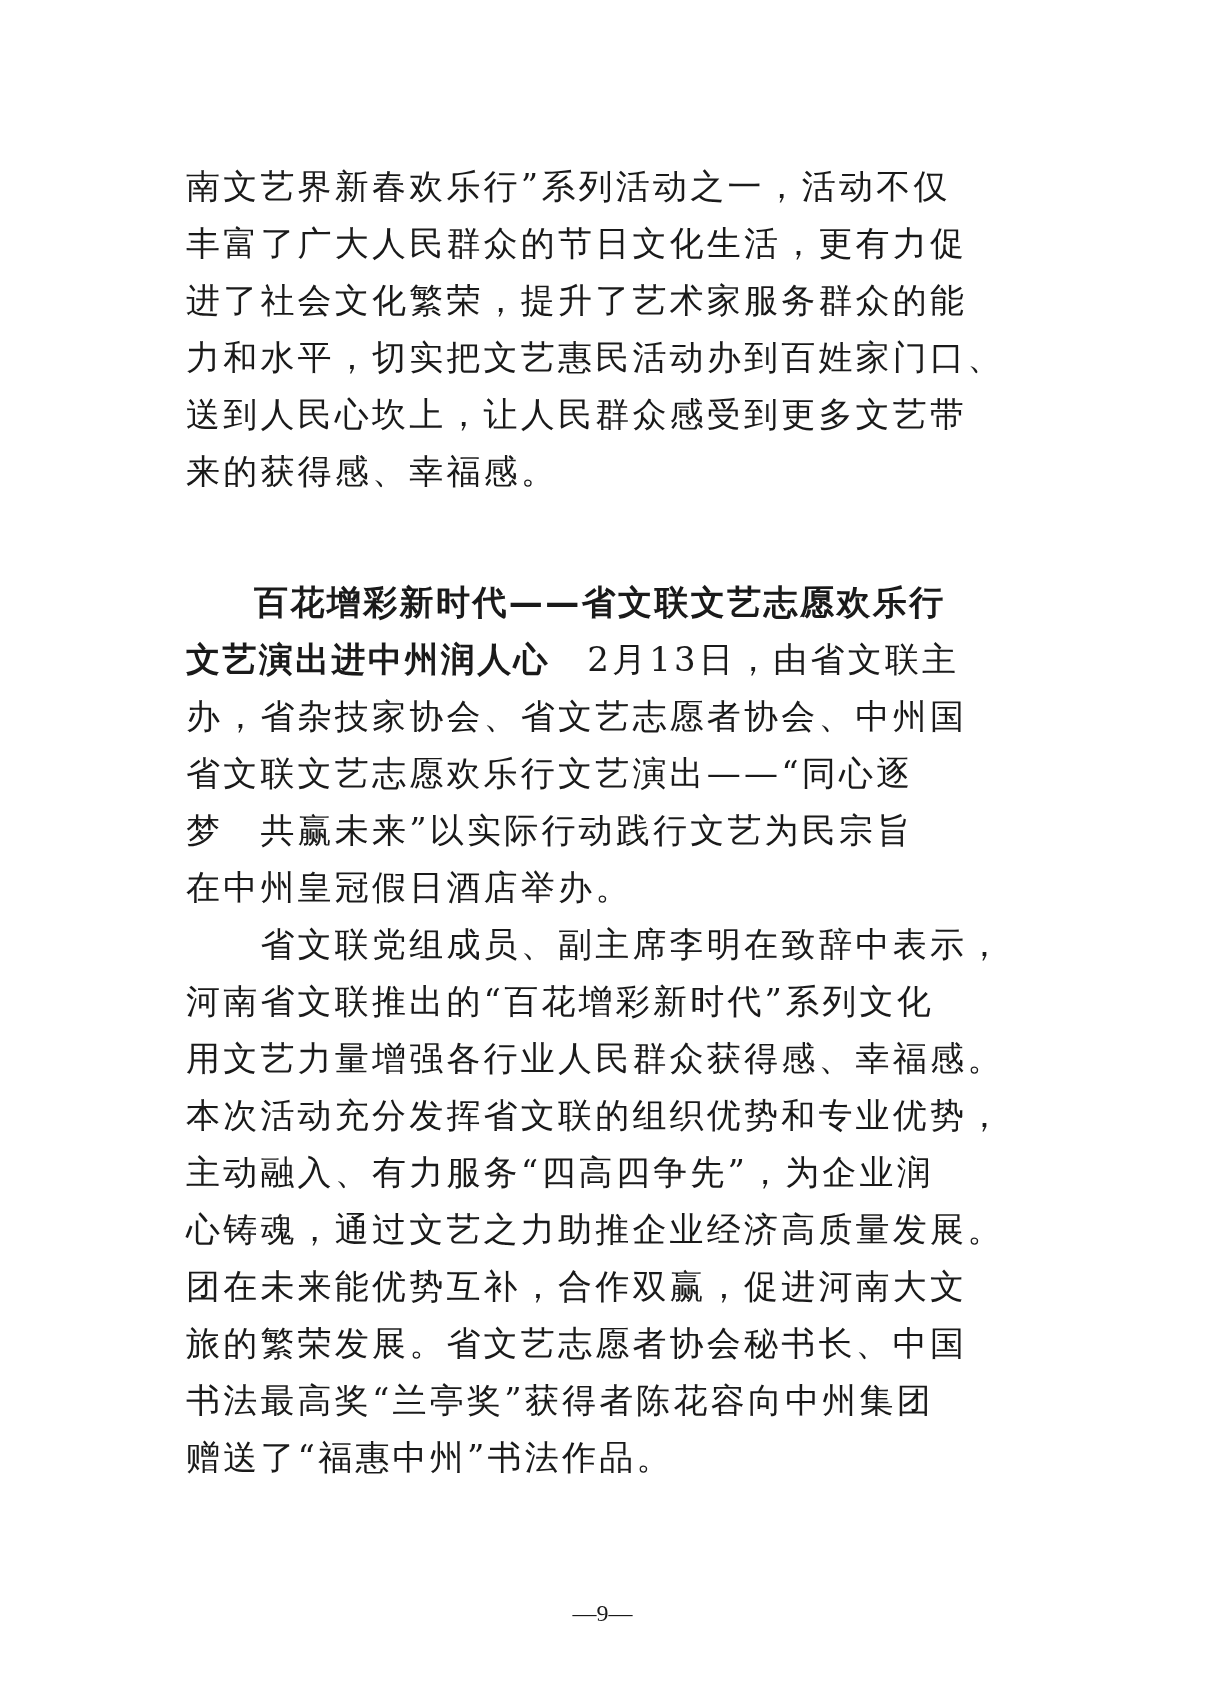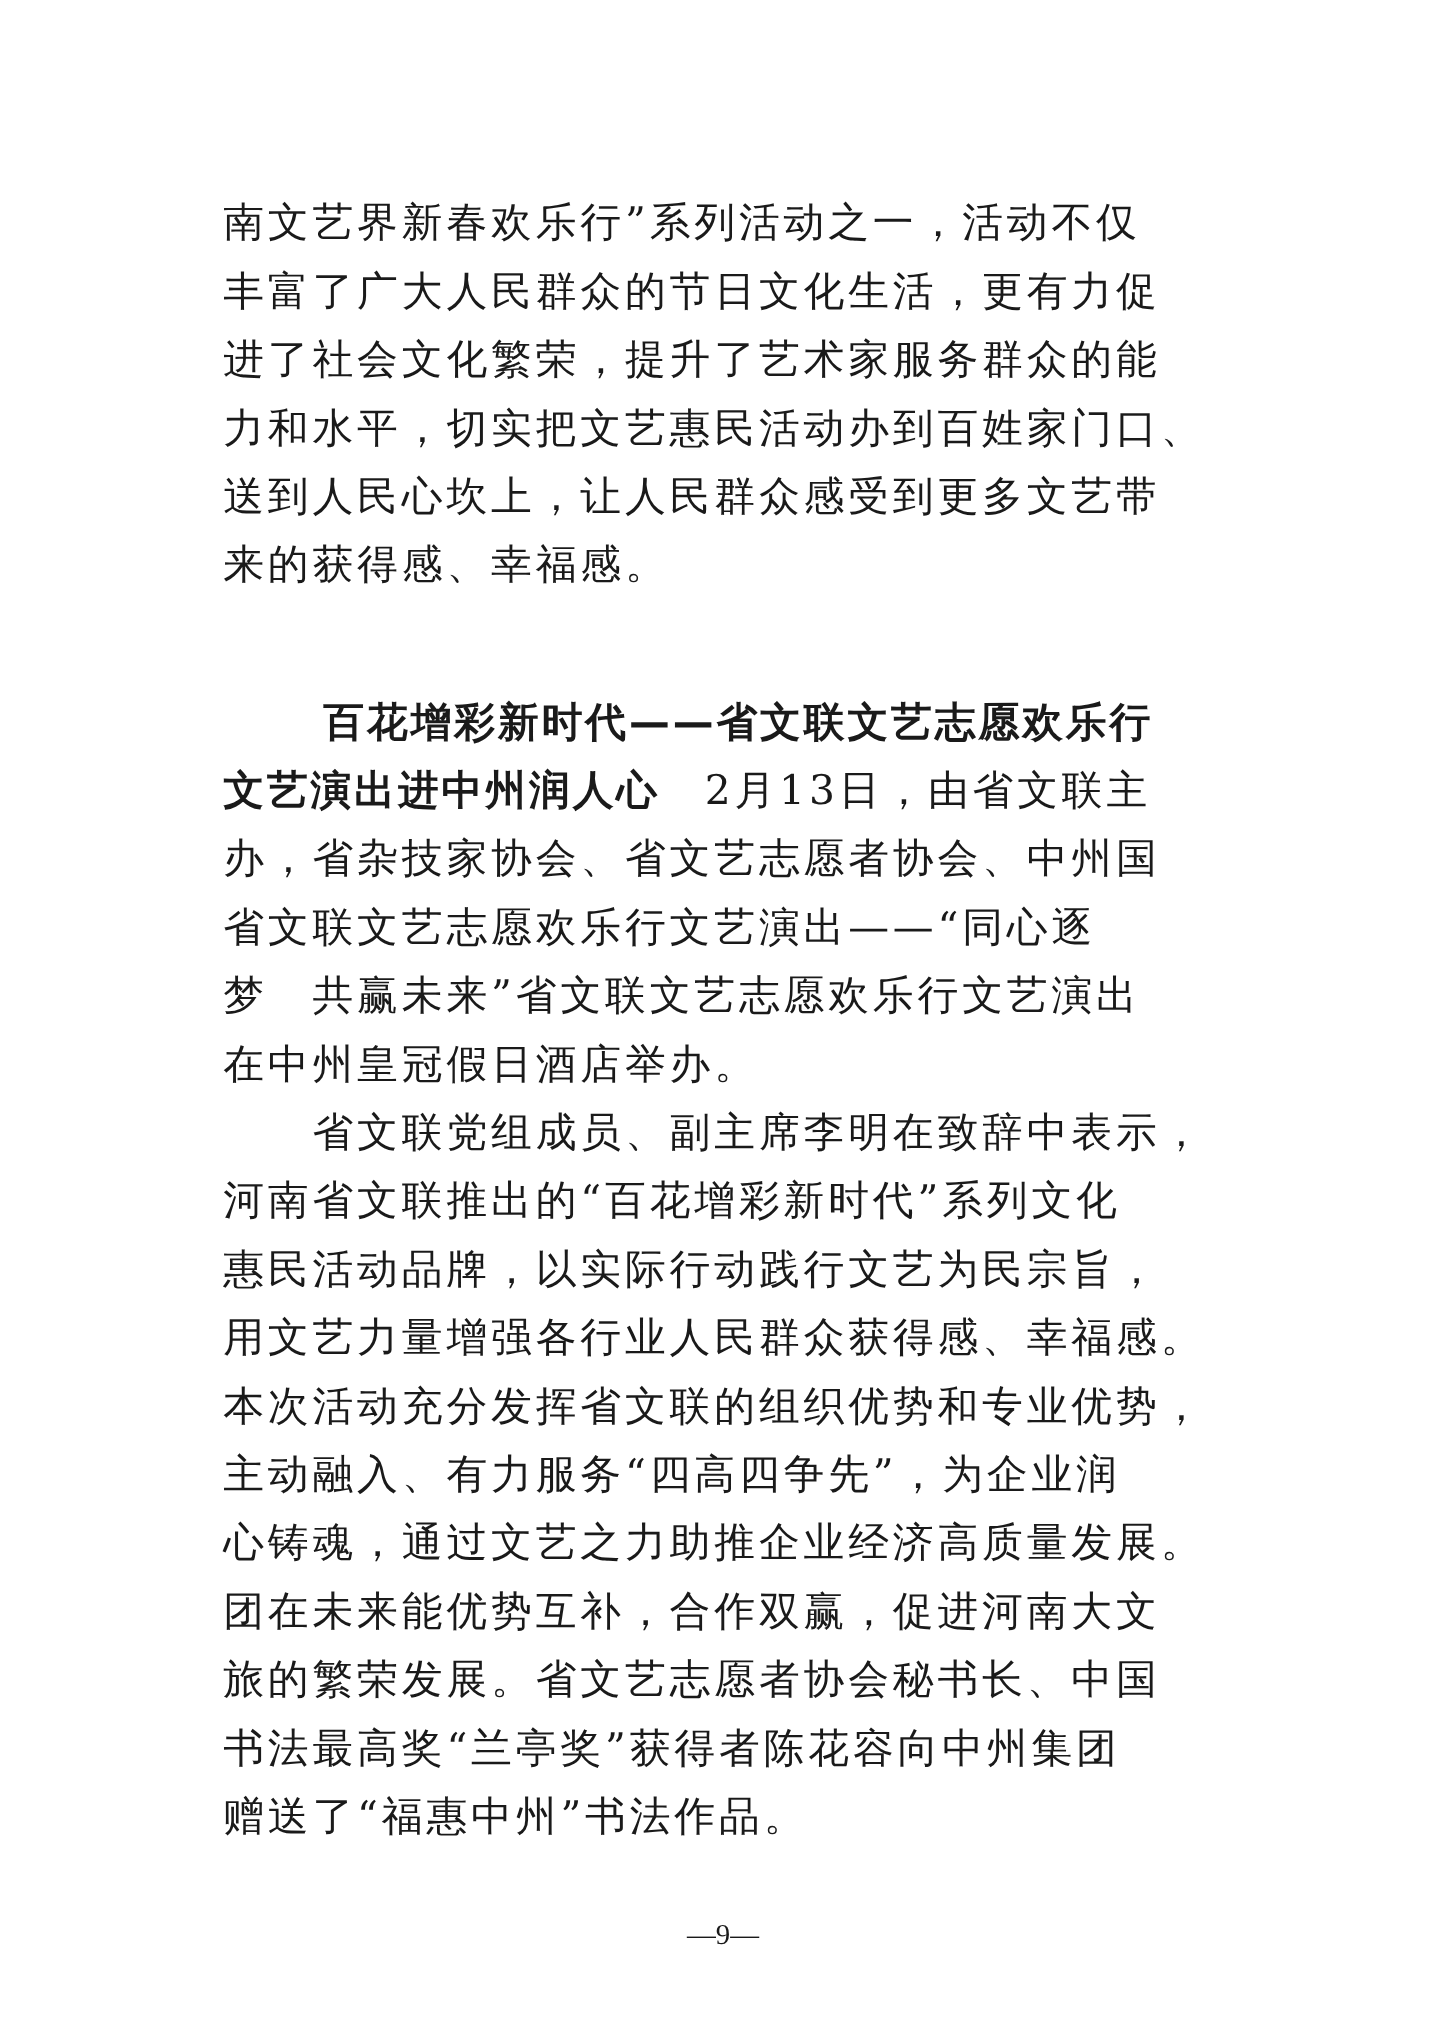--- a/index.html
+++ b/index.html
@@ -22,32 +22,31 @@
     <div class="line">丰富了广大人民群众的节日文化生活，更有力促</div>
     <div class="line">进了社会文化繁荣，提升了艺术家服务群众的能</div>
     <div class="line">力和水平，切实把文艺惠民活动办到百姓家门口、</div>
     <div class="line">送到人民心坎上，让人民群众感受到更多文艺带</div>
     <div class="line">来的获得感、幸福感。</div>
   </div>
 
   <div class="gap"></div>
 
   <div>
-    <div class="line bold" style="padding-left:68px;text-align:right;">百花增彩新时代——省文联文艺志愿欢乐行</div>
+    <div class="line bold" style="padding-left:68px;">百花增彩新时代——省文联文艺志愿欢乐行</div>
     <div class="line"><span class="bold">文艺演出进中州润人心</span><span>　2月13日，由省文联主</span></div>
     <div class="line">办，省杂技家协会、省文艺志愿者协会、中州国</div>
     <div class="line">省文联文艺志愿欢乐行文艺演出——“同心逐</div>
-    <div class="line">梦　共赢未来”省文联文艺志愿欢乐行文艺演出</div>
+    <div class="line">梦　共赢未来”以实际行动践行文艺为民宗旨</div>
     <div class="line">在中州皇冠假日酒店举办。</div>
   </div>
 
   <div>
     <div class="line">　　省文联党组成员、副主席李明在致辞中表示，</div>
     <div class="line">河南省文联推出的“百花增彩新时代”系列文化</div>
-    <div class="line">惠民活动品牌，以实际行动践行文艺为民宗旨，</div>
     <div class="line">用文艺力量增强各行业人民群众获得感、幸福感。</div>
     <div class="line">本次活动充分发挥省文联的组织优势和专业优势，</div>
     <div class="line">主动融入、有力服务“四高四争先”，为企业润</div>
     <div class="line">心铸魂，通过文艺之力助推企业经济高质量发展。</div>
     <div class="line">团在未来能优势互补，合作双赢，促进河南大文</div>
     <div class="line">旅的繁荣发展。省文艺志愿者协会秘书长、中国</div>
     <div class="line">书法最高奖“兰亭奖”获得者陈花容向中州集团</div>
     <div class="line">赠送了“福惠中州”书法作品。</div>
   </div>
 </div>

